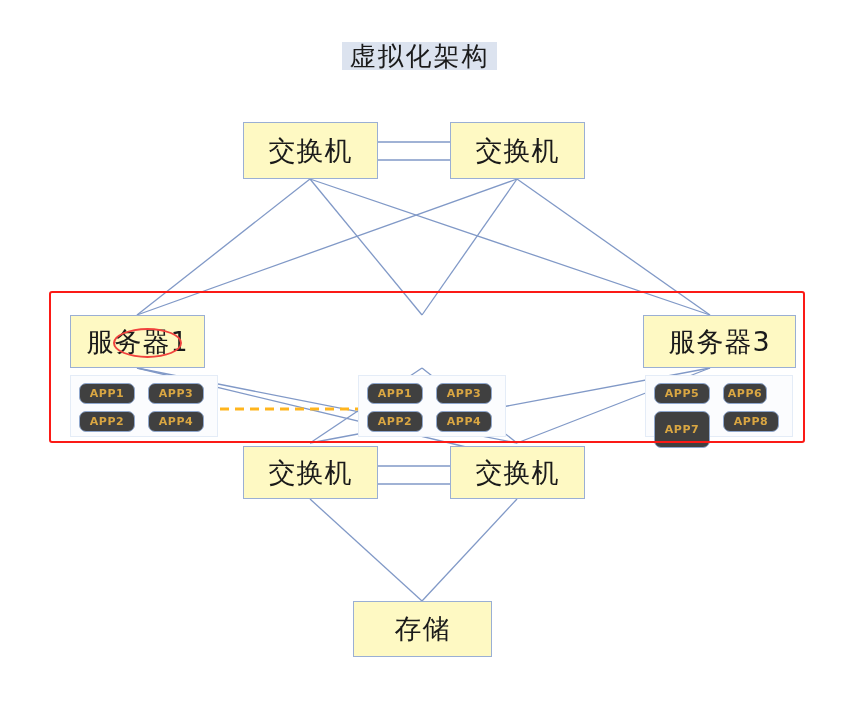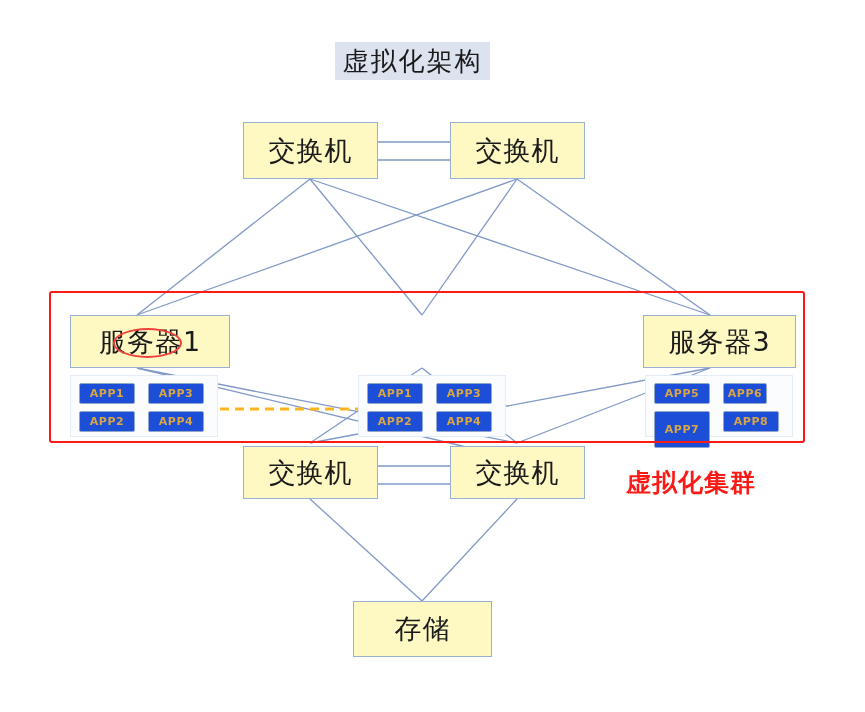--- a/index.html
+++ b/index.html
@@ -59,23 +59,23 @@
   .app-group {
     position: absolute;
     box-sizing: border-box;
     background: #fbfcfe;
     border: 1px solid #e4ecf7;
     z-index: 2;
   }
   .app-box {
     position: absolute;
     box-sizing: border-box;
-    background: #1d4ed8;
+    background: #404040;
     border: 1.4px solid #8fa7cd;
-    border-radius: 2px;
+    border-radius: 7px;
     display: flex;
     align-items: center;
     justify-content: center;
     font-size: 11px;
     font-weight: bold;
     color: #d9a642;
     letter-spacing: 0.5px;
     z-index: 3;
   }
   .cluster-rect {
@@ -136,28 +136,28 @@
       <line x1="310" y1="499" x2="422" y2="601"></line>
       <line x1="517" y1="499" x2="422" y2="601"></line>
     </g>
 
     <g>
       <line x1="205" y1="409" x2="362" y2="409" stroke="#ffb51e" stroke-width="3.2" stroke-dasharray="9,6" stroke-linecap="butt"></line>
       <polygon points="362,403 374,409 362,415" fill="#ffb51e"></polygon>
     </g>
   </svg>
 
-  <div class="title-box" style="left:335px; top:42px; width:155px; height:38px;">虚拟化架构</div>
+  <div class="title-box" style="left:342px; top:42px; width:155px; height:28px;">虚拟化架构</div>
 
   <div class="node switch" style="left:243px; top:122px; width:135px; height:57px;">交换机</div>
   <div class="node switch" style="left:450px; top:122px; width:135px; height:57px;">交换机</div>
 
   <div class="cluster-rect" style="left:49px; top:291px; width:756px; height:152px;"></div>
 
-  <div class="node server" style="left:70px; top:315px; width:160px; height:53px;">服务器1</div>
+  <div class="node server" style="left:70px; top:315px; width:135px; height:53px;">服务器1</div>
   <div class="ellipse-mark" style="left:113px; top:328px; width:69px; height:30px;"></div>
   <div class="app-group" style="left:70px; top:375px; width:148px; height:62px;"></div>
   <div class="app-box" style="left:79px; top:383px; width:56px; height:21px;">APP1</div>
   <div class="app-box" style="left:148px; top:383px; width:56px; height:21px;">APP3</div>
   <div class="app-box" style="left:79px; top:411px; width:56px; height:21px;">APP2</div>
   <div class="app-box" style="left:148px; top:411px; width:56px; height:21px;">APP4</div>
 
   <div class="app-group" style="left:358px; top:375px; width:148px; height:62px;"></div>
   <div class="app-box" style="left:367px; top:383px; width:56px; height:21px;">APP1</div>
   <div class="app-box" style="left:436px; top:383px; width:56px; height:21px;">APP3</div>
@@ -167,17 +167,16 @@
   <div class="node server" style="left:643px; top:315px; width:153px; height:53px;">服务器3</div>
   <div class="app-group" style="left:645px; top:375px; width:148px; height:62px;"></div>
   <div class="app-box" style="left:654px; top:383px; width:56px; height:21px;">APP5</div>
   <div class="app-box" style="left:723px; top:383px; width:44px; height:21px;">APP6</div>
   <div class="app-box" style="left:654px; top:411px; width:56px; height:37px;">APP7</div>
   <div class="app-box" style="left:723px; top:411px; width:56px; height:21px;">APP8</div>
 
   <div class="node switch" style="left:243px; top:446px; width:135px; height:53px;">交换机</div>
   <div class="node switch" style="left:450px; top:446px; width:135px; height:53px;">交换机</div>
 
-  <div class="cluster-label" style="left:626px; top:466px;">虚拟化集群</div>
 
   <div class="node storage" style="left:353px; top:601px; width:139px; height:56px;">存储</div>
 
 </div>
 
 </body></html>

